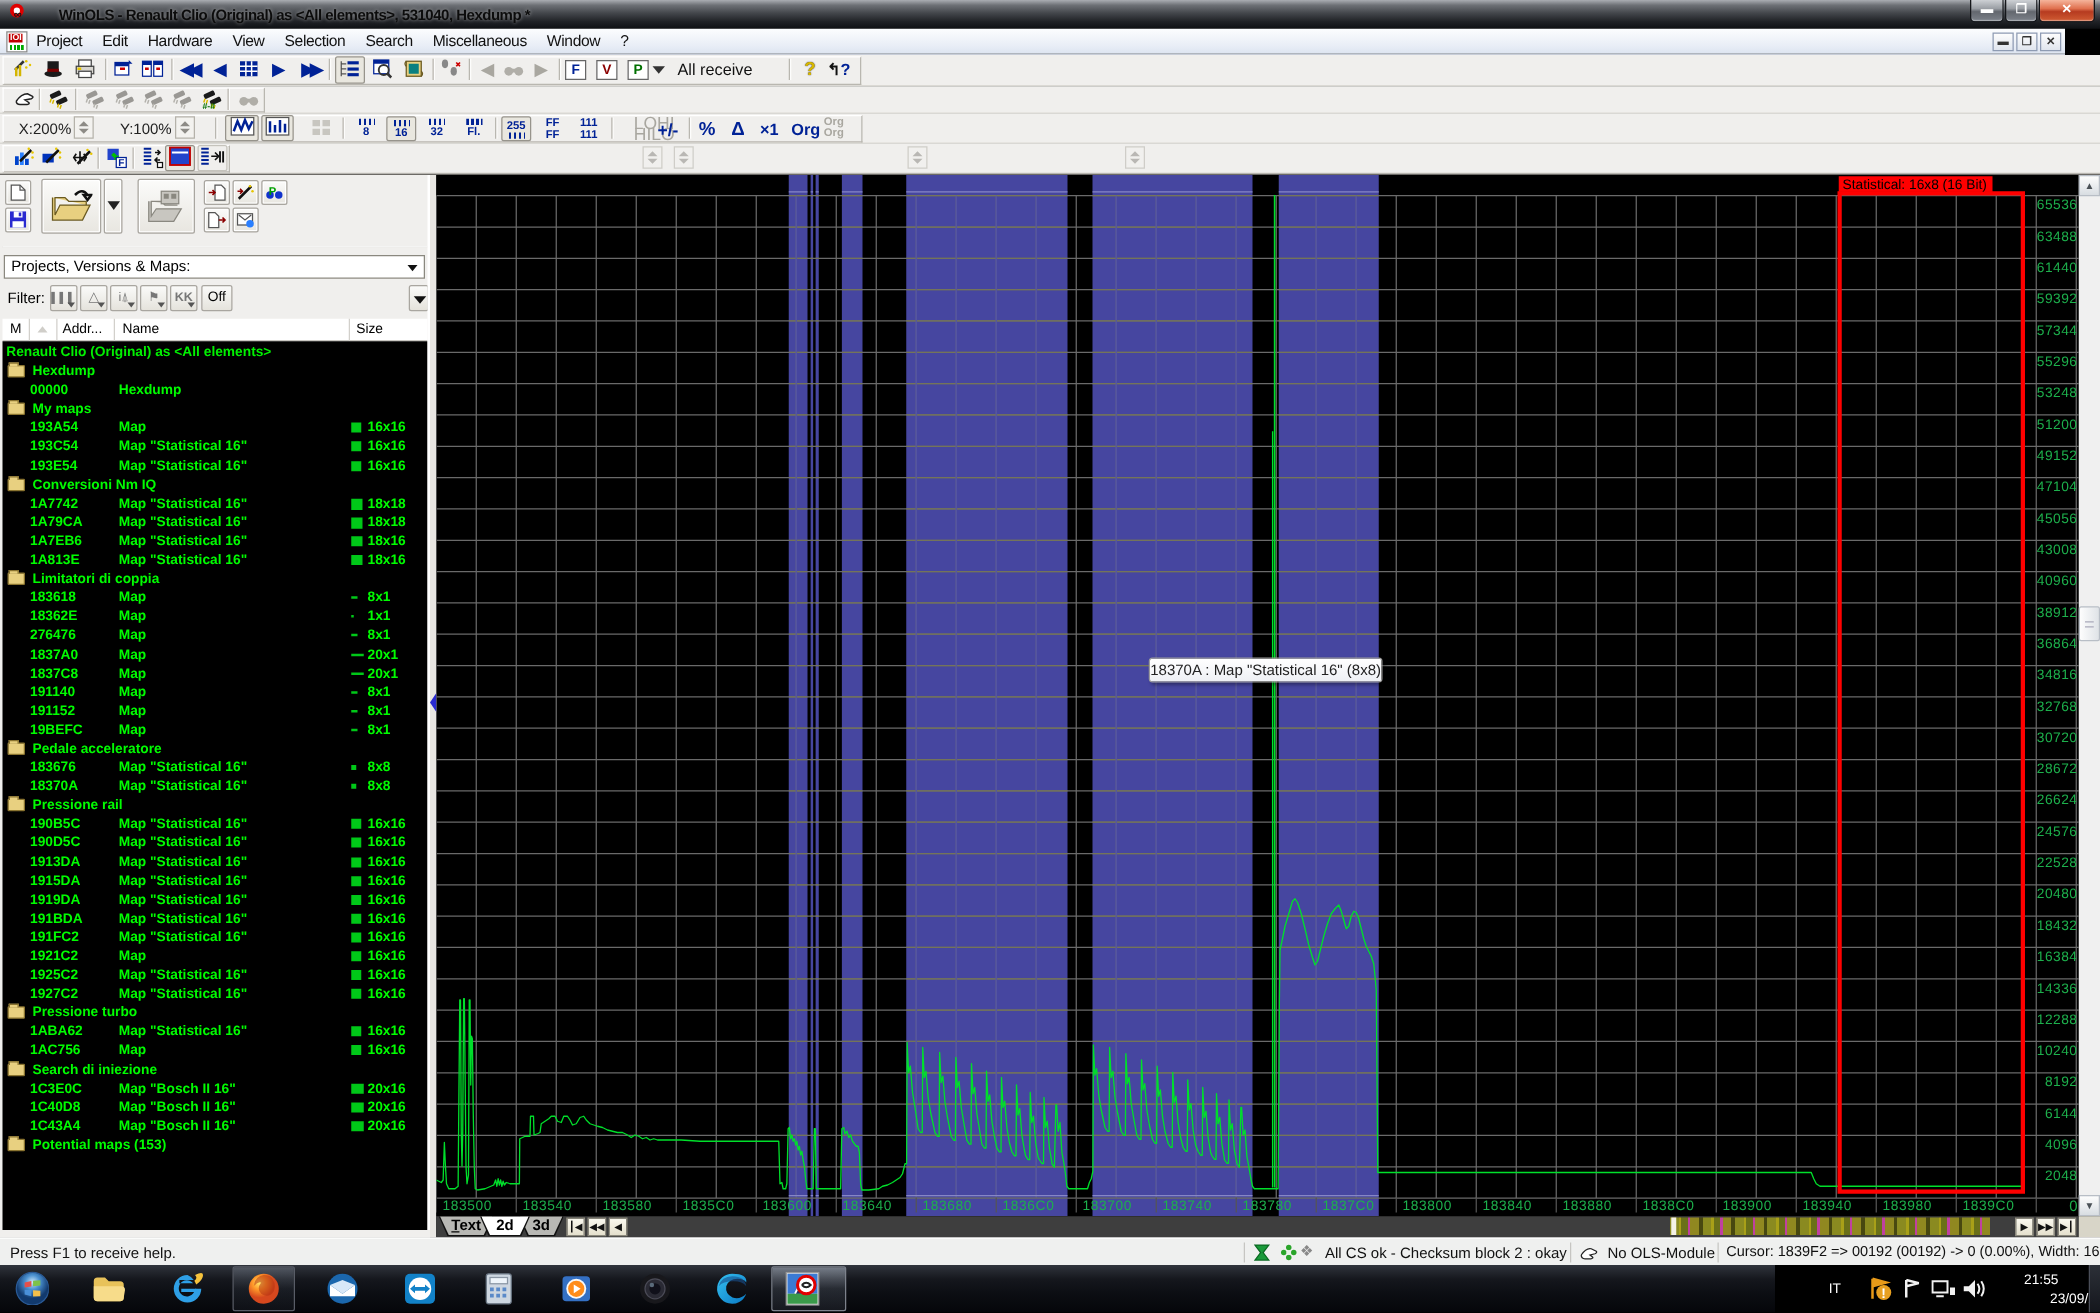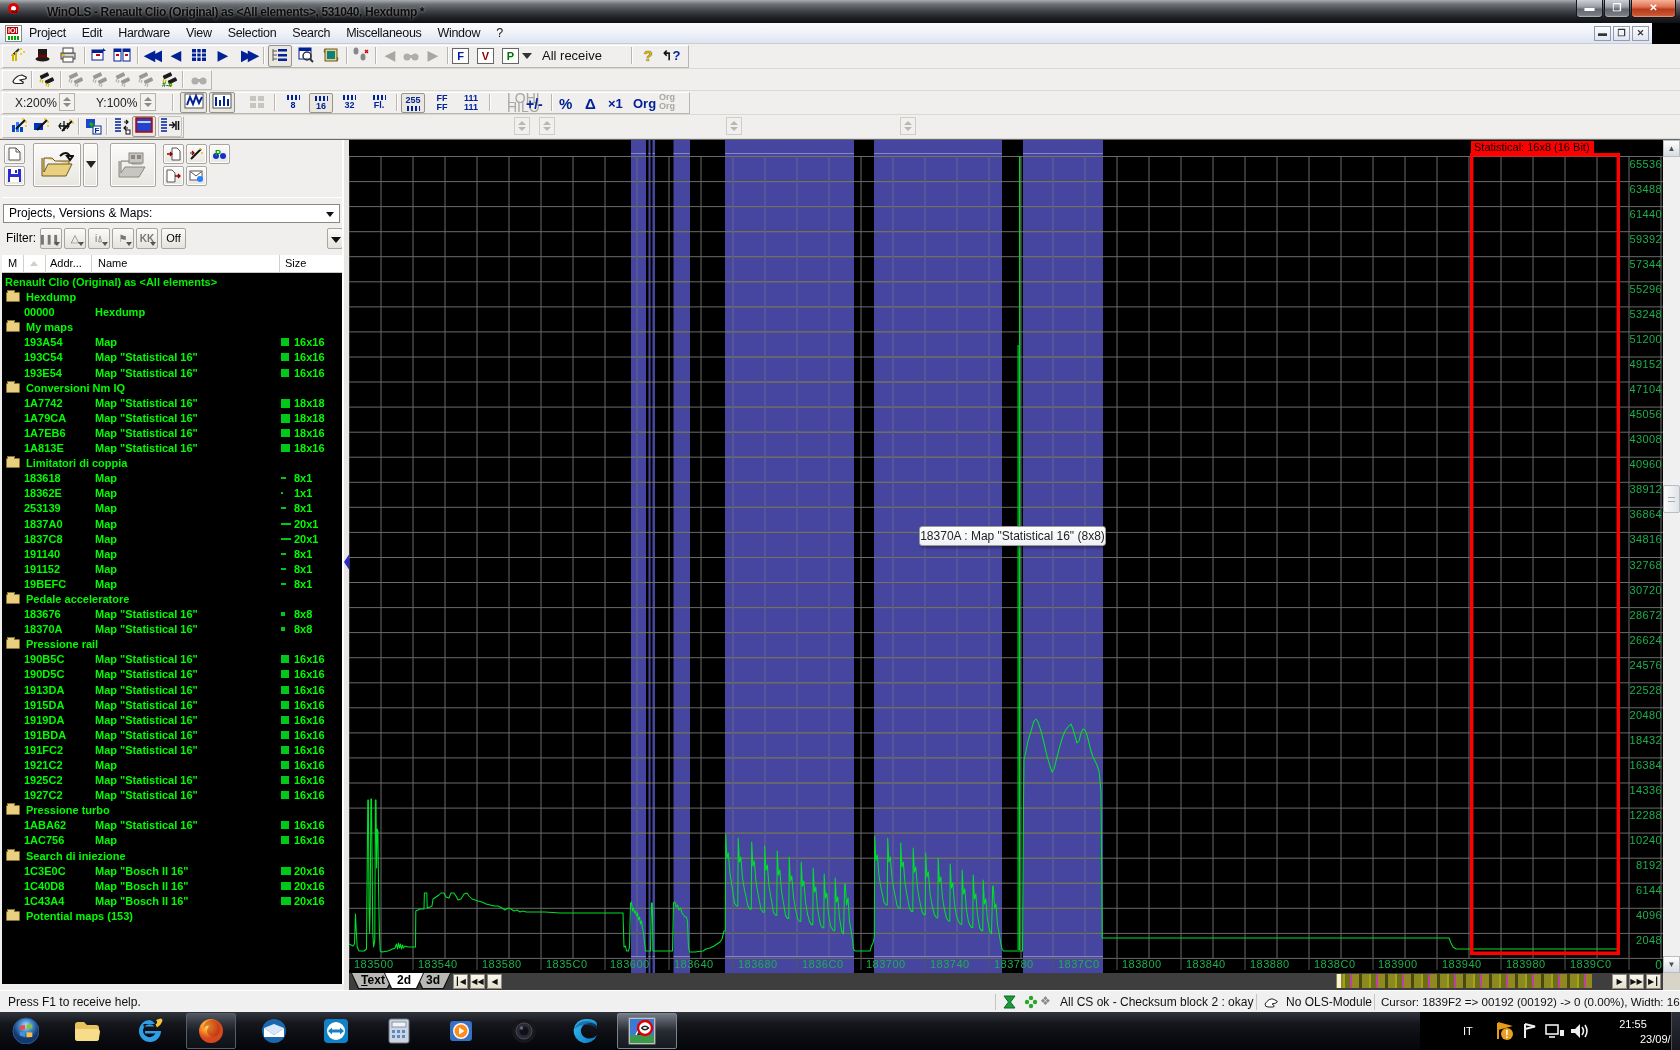--- a/index.html
+++ b/index.html
@@ -468,21 +468,21 @@
         <span class="sq" style="left:279px;top:6px;width:5px;height:2px"></span>
         <span class="sz">8x1</span>
       </div>
       <div class="lr">
         <span class="a">18362E</span>
         <span class="n">Map</span>
         <span class="sq" style="left:279px;top:6px;width:2px;height:2px"></span>
         <span class="sz">1x1</span>
       </div>
       <div class="lr">
-        <span class="a">253139</span>
+        <span class="a">276476</span>
         <span class="n">Map</span>
         <span class="sq" style="left:279px;top:6px;width:5px;height:2px"></span>
         <span class="sz">8x1</span>
       </div>
       <div class="lr">
         <span class="a">1837A0</span>
         <span class="n">Map</span>
         <span class="sq" style="left:279px;top:6px;width:10px;height:2px"></span>
         <span class="sz">20x1</span>
       </div>

